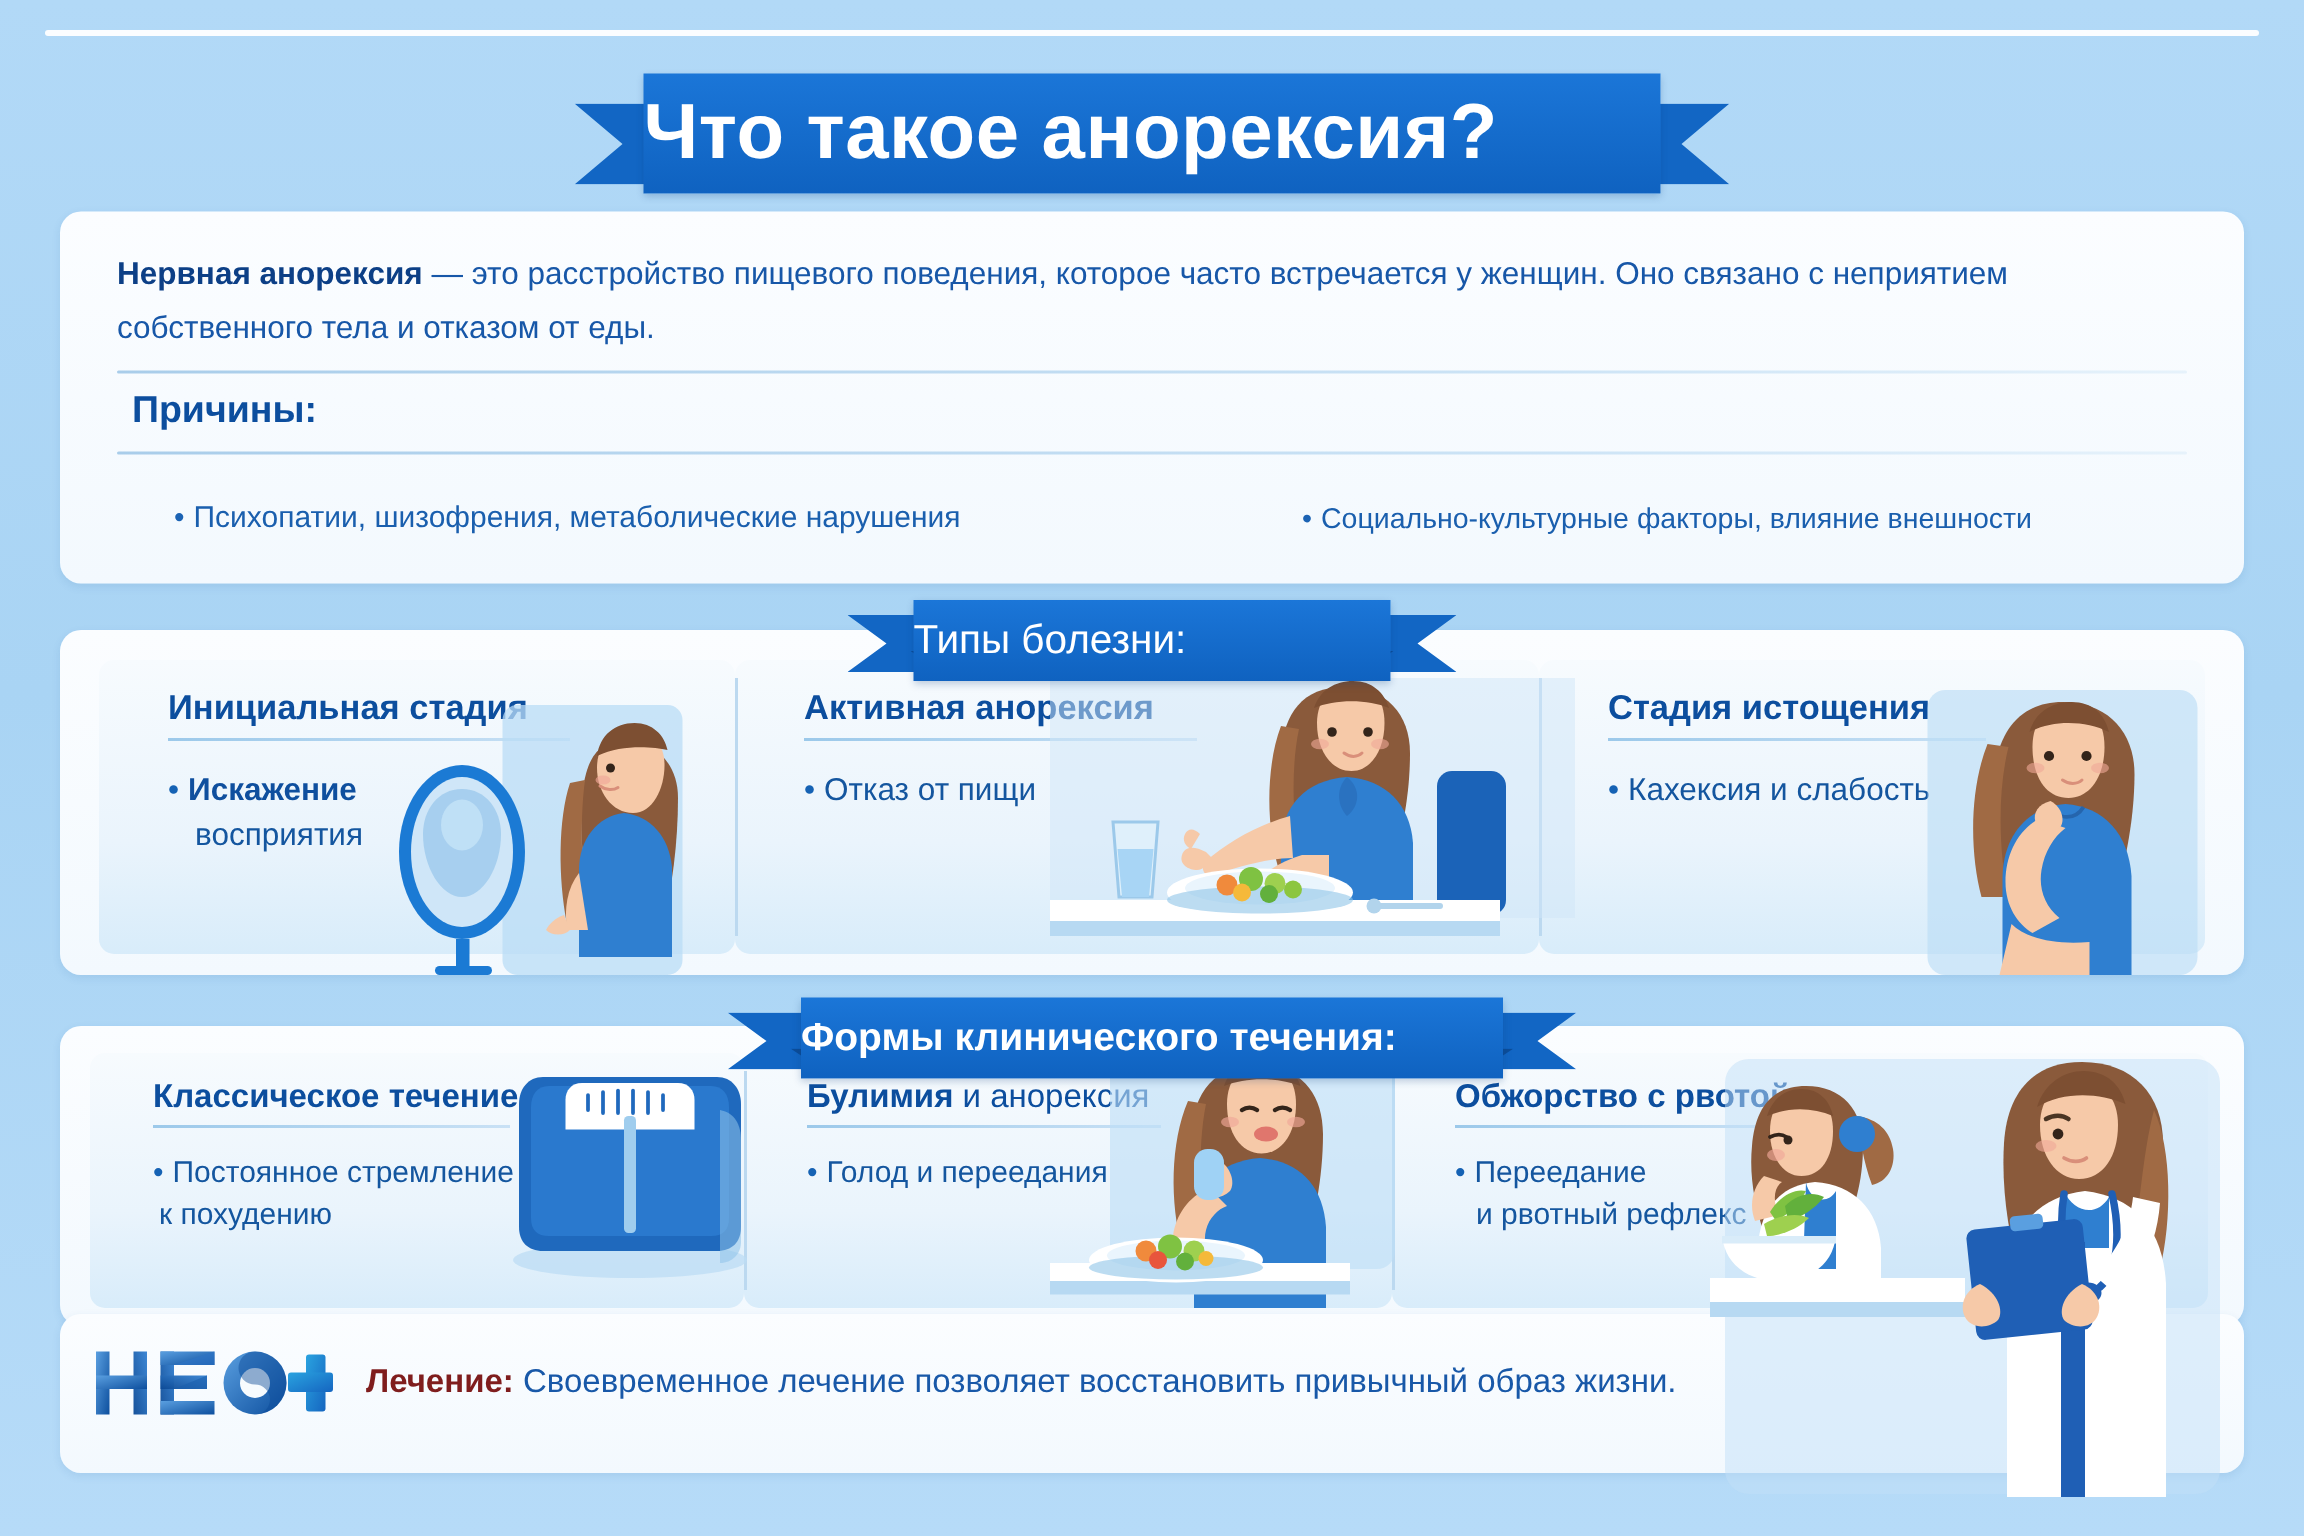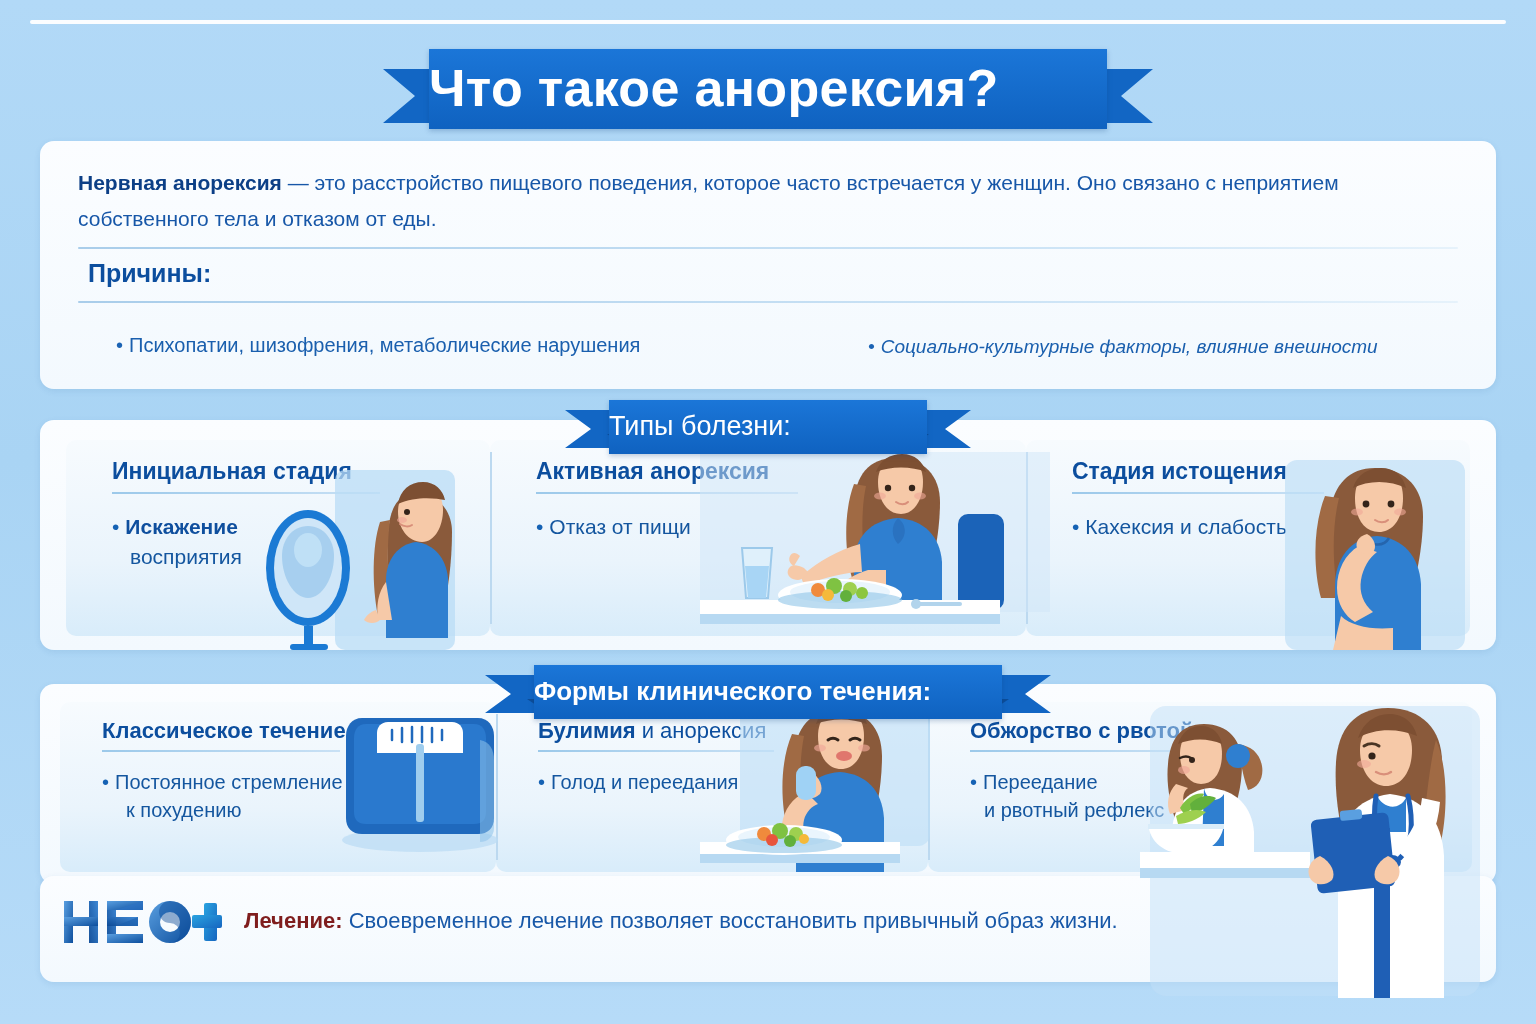--- a/index.html
+++ b/index.html
@@ -154,21 +154,21 @@
     color: #0c4e9e;
   }
 
   .cause-item {
     position: absolute;
     font-size: 20px;
     color: #1a5fae;
     white-space: nowrap;
   }
   #cause-0 { left: 76px; top: 193px; }
-  #cause-1 { left: 828px; top: 195px; font-size: 19px; font-style: italic; }
+  #cause-1 { left: 828px; top: 195px; font-size: 19px; }
   .cause-item .dot { color: #1b63b4; margin-right: 6px; }
 
   
   .cards {
     position: absolute;
     display: flex;
   }
   #types-cards { left: 66px; top: 440px; width: 1404px; height: 196px; }
   #forms-cards { left: 60px; top: 702px; width: 1412px; height: 170px; }
 
@@ -337,21 +337,21 @@
     <div class="plate">Формы клинического течения:</div>
   </div>
 
   <div class="cards" id="forms-cards">
 
     <div class="card">
       <div class="card-head">Классическое течение</div>
       <div class="card-head-rule" style="width:238px"></div>
       <div class="card-bullet">
         <span class="dot">•</span><span>Постоянное стремление</span><br>
-        <span style="margin-left:24px">к похудению</span>
+        <span style="margin-left:4px">к похудению</span>
       </div>
     </div>
 
     <div class="card">
       <div class="card-head">
         <b>Булимия</b><span style="font-weight:400"> и анорексия</span>
       </div>
       <div class="card-head-rule" style="width:236px"></div>
       <div class="card-bullet">
         <span class="dot">•</span><span>Голод и переедания</span>

